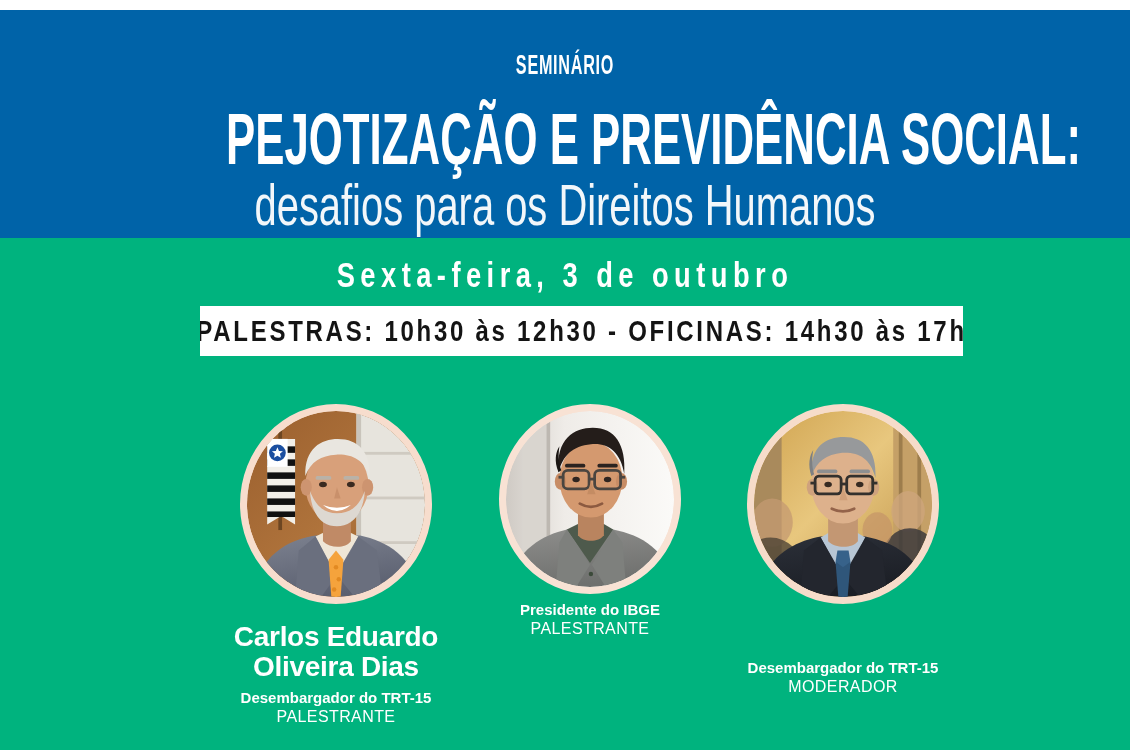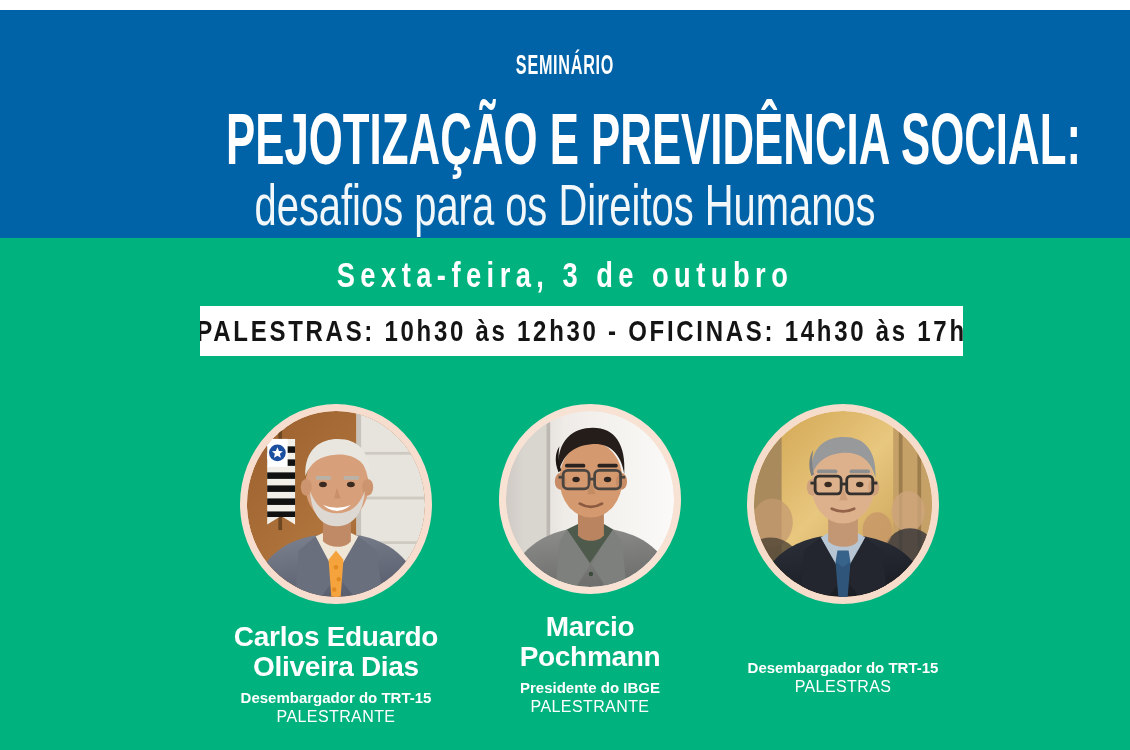--- a/index.html
+++ b/index.html
@@ -336,24 +336,20 @@
 
             <ellipse cx="76" cy="74" rx="4" ry="3" fill="#2e2420"></ellipse>
             <ellipse cx="110" cy="74" rx="4" ry="3" fill="#2e2420"></ellipse>
 
             <path d="M92 76 L88 90 L97 90 Z" fill="#c48c63"></path>
 
             <path d="M80 100 Q92 107 104 100" fill="none" stroke="#8c5a40" stroke-width="3" stroke-linecap="round"></path>
           </svg>
         </div>
       </div>
-      <div class="speaker-name">
-        <span>Marcio</span><br>
-        <span>Pochmann</span>
-      </div>
       <div class="speaker-role">Presidente do IBGE</div>
       <div class="speaker-kind">PALESTRANTE</div>
     </div>
 
     <div class="speaker speaker-3">
       <div class="portrait portrait-3">
         <div class="photo">
           <svg viewBox="0 0 192 200" preserveAspectRatio="xMidYMid slice" aria-hidden="true">
             <defs>
               <linearGradient id="p3bg" x1="0" y1="0" x2="1" y2="1">
@@ -413,17 +409,17 @@
             <path d="M96 82 L92 96 L101 96 Z" fill="#cf9f79"></path>
 
             <path d="M84 105 Q96 111 108 105" fill="none" stroke="#94634a" stroke-width="3" stroke-linecap="round"></path>
           </svg>
         </div>
       </div>
       <div class="speaker-name">
         <br>
       </div>
       <div class="speaker-role">Desembargador do TRT-15</div>
-      <div class="speaker-kind">PALESTRAS</div>
+      <div class="speaker-kind">MODERADOR</div>
     </div>
 
   </div>
 </div>
 
 </body></html>

